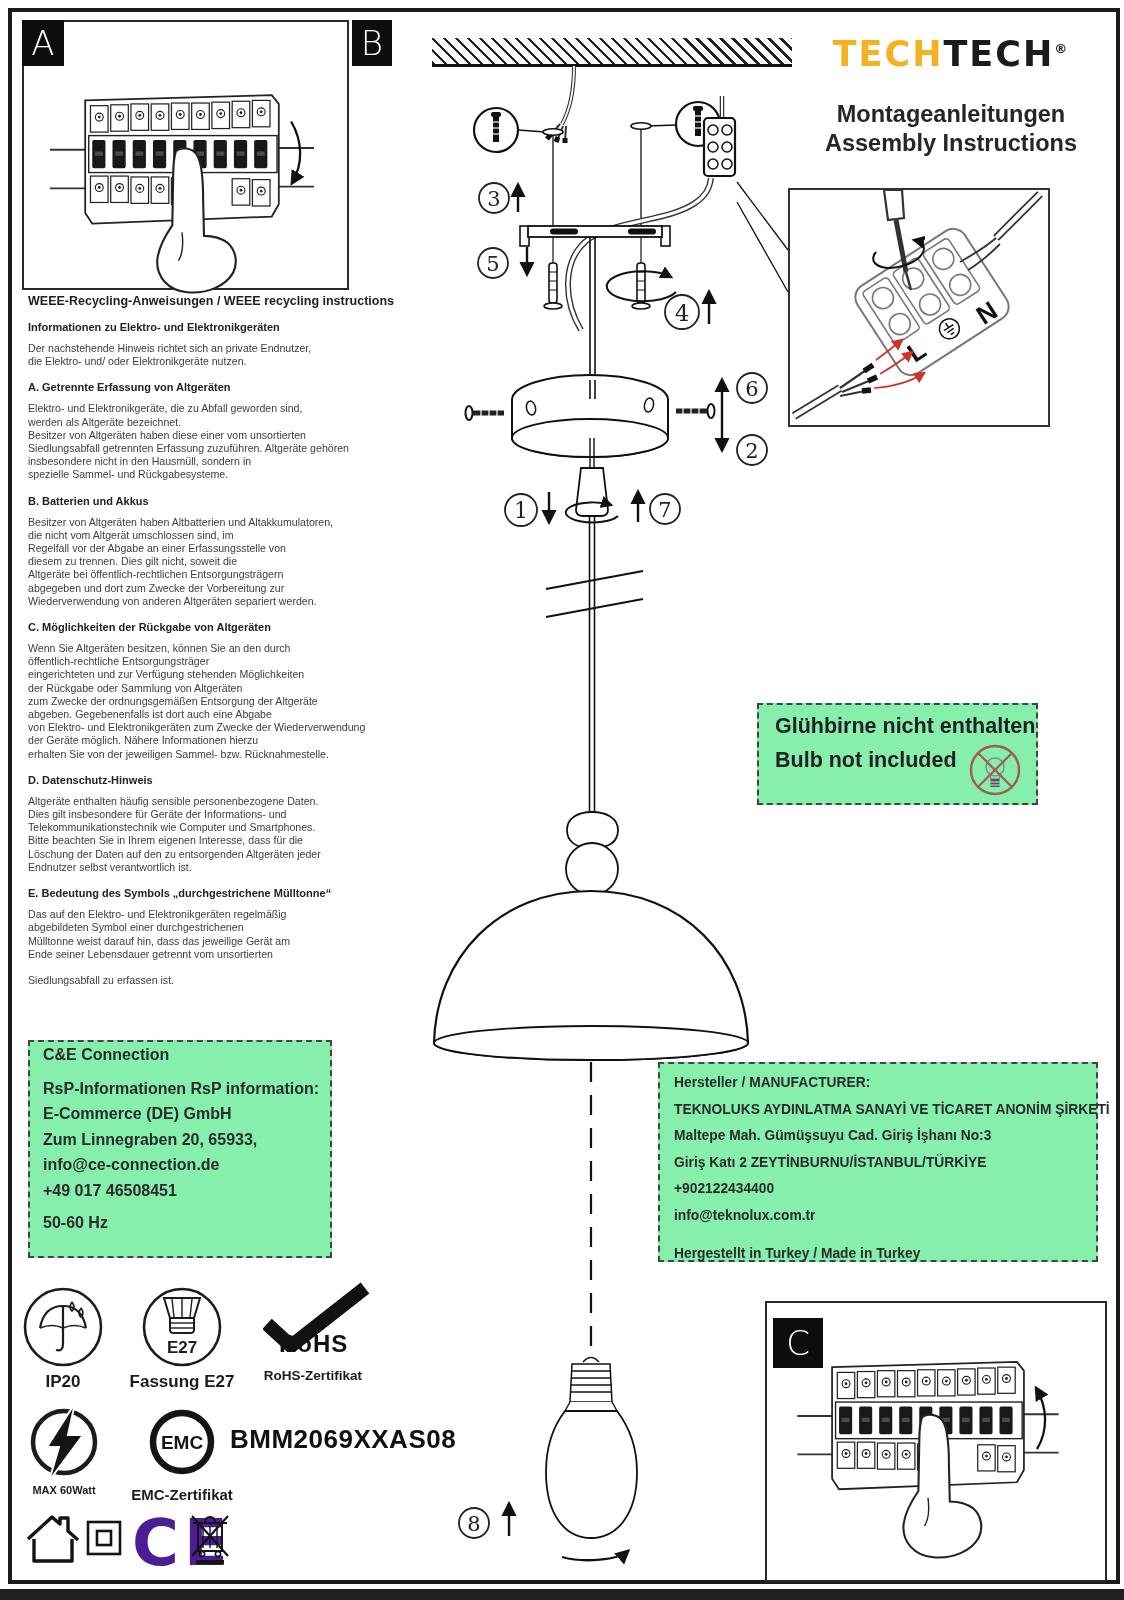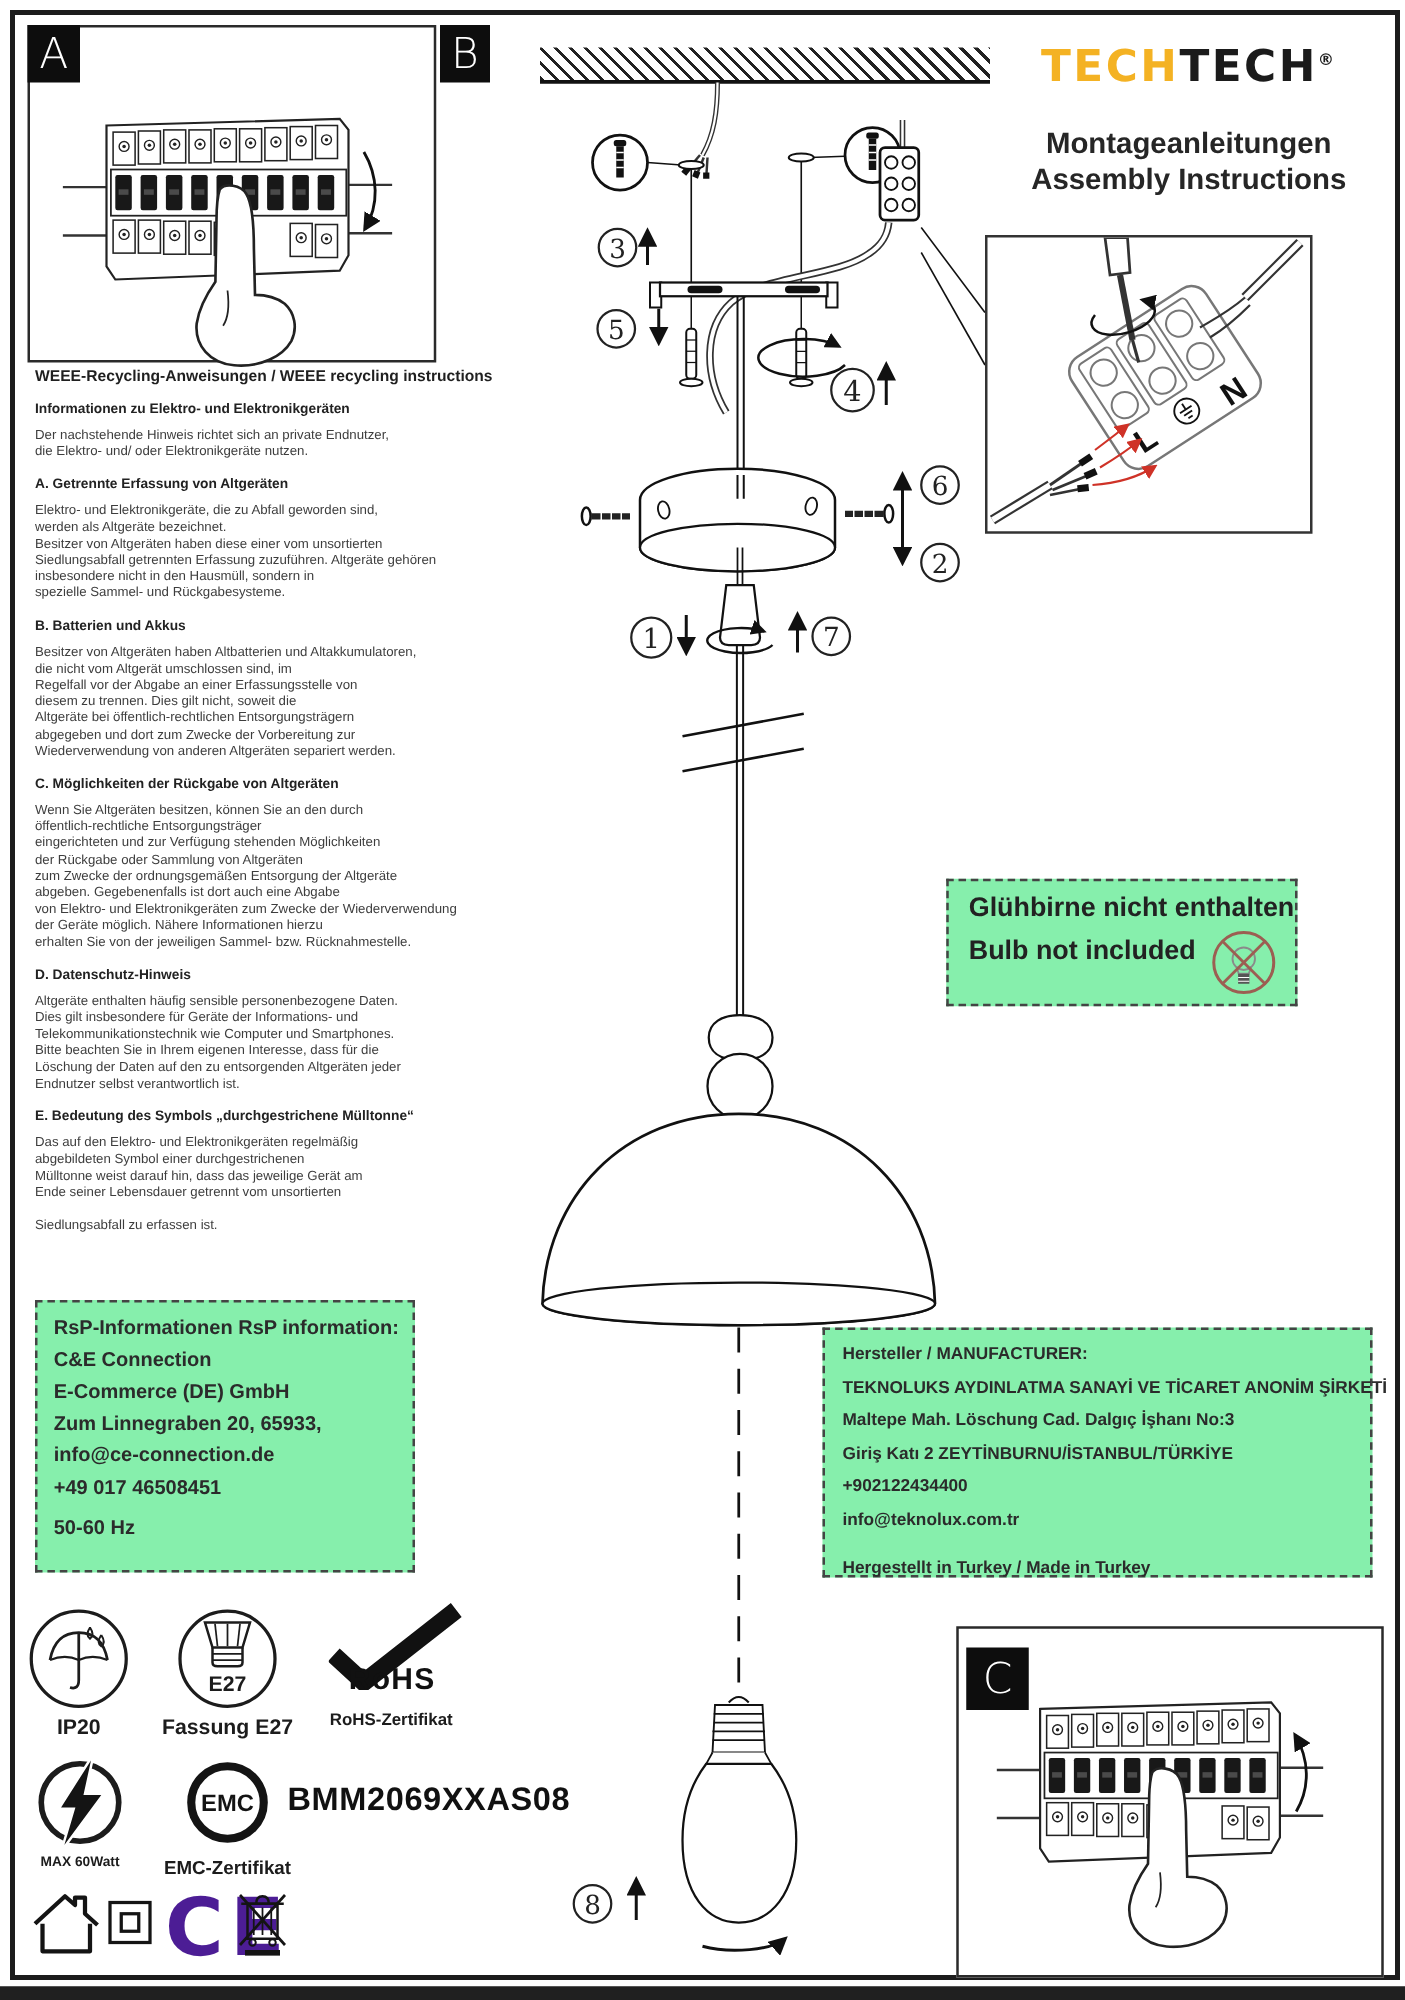--- a/index.html
+++ b/index.html
@@ -364,33 +364,33 @@
     <path d="M21,30 L23,36 L31,36 L33,30" fill="none" stroke="#8a8a8a" stroke-width="1.5"></path>
     <rect x="22.5" y="36" width="9" height="8" fill="#555"></rect>
     <line x1="22.5" y1="39" x2="31.5" y2="39" stroke="#fff" stroke-width="0.8"></line>
     <line x1="22.5" y1="42" x2="31.5" y2="42" stroke="#fff" stroke-width="0.8"></line>
     <line x1="10" y1="10" x2="44" y2="44" stroke="#9c5e52" stroke-width="2.2"></line>
     <line x1="44" y1="10" x2="10" y2="44" stroke="#9c5e52" stroke-width="2.2"></line>
   </svg>
 </div>
 
 <div class="abs dashed rspbox">
+  <div class="ln">C&amp;E Connection</div>
   <div class="ln first">RsP-Informationen RsP information:</div>
-  <div class="ln">C&amp;E Connection</div>
   <div class="ln">E-Commerce (DE) GmbH</div>
   <div class="ln">Zum Linnegraben 20, 65933,</div>
   <div class="ln">info@ce-connection.de</div>
   <div class="ln">+49 017 46508451</div>
   <div class="ln gap">50-60 Hz</div>
 </div>
 
 <div class="abs dashed mfgbox">
   <div class="ln first">Hersteller / MANUFACTURER:</div>
   <div class="ln">TEKNOLUKS AYDINLATMA SANAYİ VE TİCARET ANONİM ŞİRKETİ</div>
-  <div class="ln">Maltepe Mah. Löschung Cad. Dalgıç İşhanı No:3</div>
+  <div class="ln">Maltepe Mah. Gümüşsuyu Cad. Giriş İşhanı No:3</div>
   <div class="ln">Giriş Katı 2 ZEYTİNBURNU/İSTANBUL/TÜRKİYE</div>
   <div class="ln">+902122434400</div>
   <div class="ln">info@teknolux.com.tr</div>
   <div class="ln gap">Hergestellt in Turkey / Made in Turkey</div>
 </div>
 
 <svg class="abs" style="left:22px;top:1286px;" width="82" height="82" viewBox="0 0 82 82">
   <circle cx="41" cy="41" r="38" fill="none" stroke="#1c1c1c" stroke-width="2.6"></circle>
   <path d="M18,42 Q22,20 41,20 Q60,20 64,42" fill="none" stroke="#1c1c1c" stroke-width="2.2"></path>
   <path d="M18,42 Q30,37 41,42 Q52,37 64,42" fill="none" stroke="#1c1c1c" stroke-width="1.6"></path>

